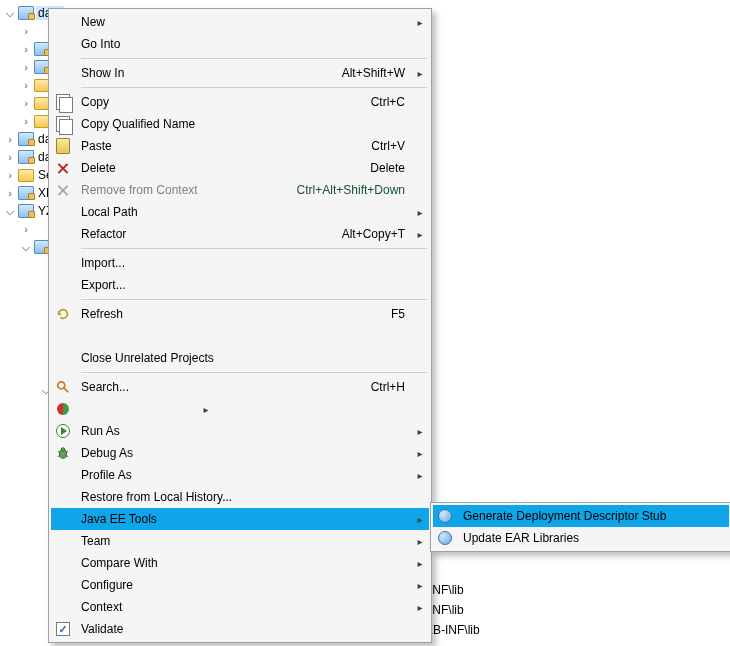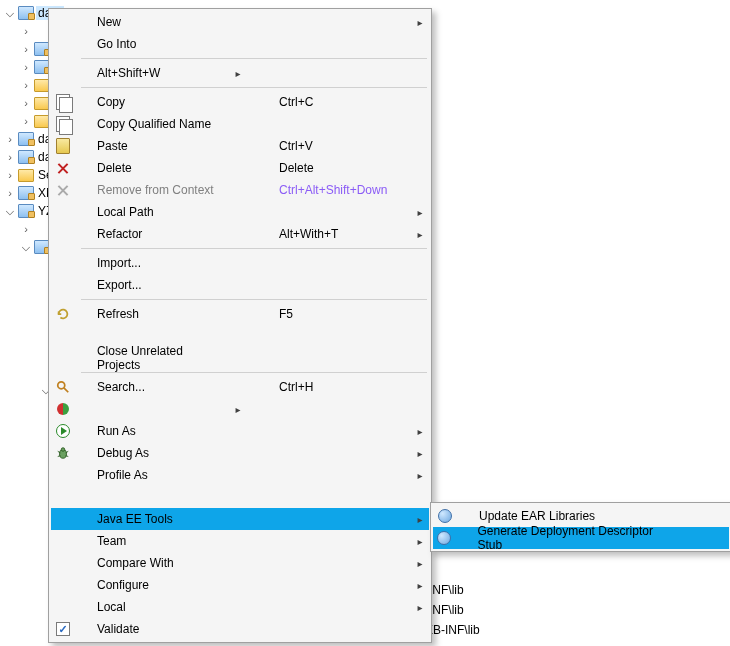--- a/index.html
+++ b/index.html
@@ -72,21 +72,21 @@
     background: #f5f5f5;
     border: 1px solid #a0a0a0;
     box-shadow: 4px 4px 6px rgba(0,0,0,0.25);
     padding: 2px;
   }
   .ctx-menu .row {
     display: flex;
     align-items: center;
     height: 22px;
     padding: 0 4px 0 2px;
-    gap: 20px;
+    gap: 4px;
   }
   .ctx-menu .row.sel {
     background: #0ea5e9;
   }
   .ctx-menu .row.disabled {
     color: #808080;
   }
   .ctx-menu .ic {
     width: 20px;
     height: 18px;
@@ -96,23 +96,23 @@
     margin-right: 4px;
   }
   .ctx-menu .lbl {
     flex: 1 1 auto;
     padding-right: 30px;
   }
   .ctx-menu .shortcut {
     color: #000;
     padding-right: 6px;
     min-width: 110px;
-    text-align: left;
-  }
-  .ctx-menu .row.disabled .shortcut { color:#8b5cf6; }
+    text-align: right;
+  }
+  .ctx-menu .row.disabled .shortcut { color:#14532d; }
   .ctx-menu .arrow {
     width: 10px;
     text-align: center;
     color: #404040;
     font-size: 10px;
   }
   .ctx-menu .sep {
     height: 1px;
     background: #d0d0d0;
     margin: 3px 2px 3px 30px;
@@ -325,20 +325,21 @@
       </span>
       <span class="lbl">Go Into</span>
       <span class="shortcut"></span>
       <span class="arrow"></span>
     </div>
     <div class="sep"></div>
     <div class="row">
       <span class="ic">
         <span class="blank-ic"></span>
       </span>
+      <span class="lbl">Show In</span>
       <span class="shortcut">Alt+Shift+W</span>
       <span class="arrow">▸</span>
     </div>
     <div class="sep"></div>
     <div class="row">
       <span class="ic">
         <span class="copy-ic"></span>
       </span>
       <span class="lbl">Copy</span>
       <span class="shortcut">Ctrl+C</span>
@@ -382,21 +383,21 @@
       </span>
       <span class="lbl">Local Path</span>
       <span class="shortcut"></span>
       <span class="arrow">▸</span>
     </div>
     <div class="row">
       <span class="ic">
         <span class="blank-ic"></span>
       </span>
       <span class="lbl">Refactor</span>
-      <span class="shortcut">Alt+With+T</span>
+      <span class="shortcut">Alt+Copy+T</span>
       <span class="arrow">▸</span>
     </div>
     <div class="sep"></div>
     <div class="row">
       <span class="ic">
         <span class="blank-ic"></span>
       </span>
       <span class="lbl">Import...</span>
       <span class="shortcut"></span>
       <span class="arrow"></span>
@@ -483,20 +484,21 @@
         <span class="blank-ic"></span>
       </span>
       <span class="lbl">Profile As</span>
       <span class="shortcut"></span>
       <span class="arrow">▸</span>
     </div>
     <div class="row">
       <span class="ic">
         <span class="blank-ic"></span>
       </span>
+      <span class="lbl">Restore from Local History...</span>
       <span class="shortcut"></span>
       <span class="arrow"></span>
     </div>
     <div class="row sel">
       <span class="ic">
         <span class="blank-ic"></span>
       </span>
       <span class="lbl">Java EE Tools</span>
       <span class="shortcut"></span>
       <span class="arrow">▸</span>
@@ -522,42 +524,42 @@
         <span class="blank-ic"></span>
       </span>
       <span class="lbl">Configure</span>
       <span class="shortcut"></span>
       <span class="arrow">▸</span>
     </div>
     <div class="row">
       <span class="ic">
         <span class="blank-ic"></span>
       </span>
-      <span class="lbl">Local</span>
+      <span class="lbl">Context</span>
       <span class="shortcut"></span>
       <span class="arrow">▸</span>
     </div>
     <div class="row">
       <span class="ic">
         <span class="check-ic">✓</span>
       </span>
       <span class="lbl">Validate</span>
       <span class="shortcut"></span>
       <span class="arrow"></span>
     </div>
   </div>
 
 <div id="ctx-sub" class="ctx-menu">
-    <div class="row">
+    <div class="row sel">
       <span class="ic">
         <span class="globe-ic"></span>
       </span>
+      <span class="lbl">Generate Deployment Descriptor Stub</span>
+      <span class="arrow"></span>
+    </div>
+    <div class="row">
+      <span class="ic">
+        <span class="globe-ic"></span>
+      </span>
       <span class="lbl">Update EAR Libraries</span>
       <span class="arrow"></span>
     </div>
-    <div class="row sel">
-      <span class="ic">
-        <span class="globe-ic"></span>
-      </span>
-      <span class="lbl">Generate Deployment Descriptor Stub</span>
-      <span class="arrow"></span>
-    </div>
   </div>
 
 </body></html>

